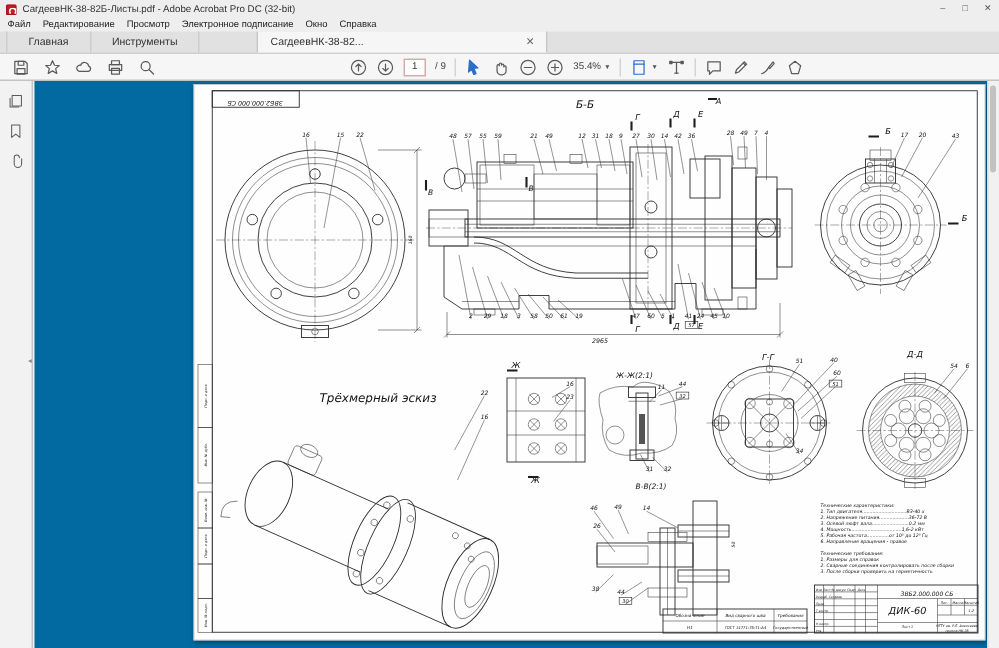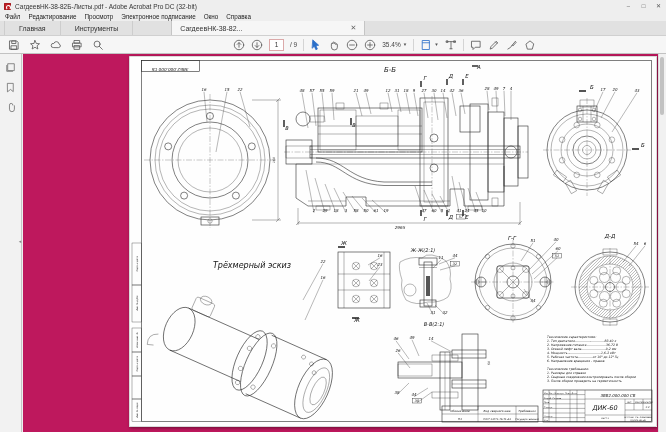--- a/index.html
+++ b/index.html
@@ -47,21 +47,21 @@
   .zoombox{display:flex;align-items:center;gap:2px;}
   
   .bodyarea{position:absolute;left:0;top:54px;width:666px;height:378px;}
   .sidebar{position:absolute;left:0;top:0;width:22px;height:378px;background:#f2f2f2;
            border-right:1px solid #c5c5c5;box-sizing:border-box;display:flex;flex-direction:column;
            align-items:center;padding-top:8px;gap:9px;}
   .sicon{width:11px;height:11px;}
   .sicon path,.sicon rect{fill:none;stroke:#5a5a5a;stroke-width:1;stroke-linejoin:round;stroke-linecap:round;}
   .panehandle{position:absolute;left:17px;top:180px;width:6px;height:14px;font-size:5px;color:#888;
               line-height:14px;text-align:center;}
-  .canvas{position:absolute;left:23px;top:0;width:643px;height:378px;background:#be185d;text-align:center;}
+  .canvas{position:absolute;left:23px;top:0;width:643px;height:378px;background:#0369a1;text-align:center;}
   .scrollbar{position:absolute;right:0;top:0;width:8px;height:378px;background:#f1f1f1;
              border-left:1px solid #dcdcdc;box-sizing:border-box;}
   .thumb{position:absolute;left:1px;top:3px;width:4px;height:58px;background:#c2c2c2;border-radius:2px;}
   .page{position:absolute;left:106px;top:2px;width:528px;height:371px;background:#fefefe;
         box-shadow:1px 1px 3px rgba(0,0,0,.45);}
   .page svg{display:block;}
   
   .ol{fill:none;stroke:#2b2b2b;stroke-width:.6;}
   .tn{fill:none;stroke:#2b2b2b;stroke-width:.35;}
   .hv{fill:none;stroke:#1d1d1d;stroke-width:1.4;}

